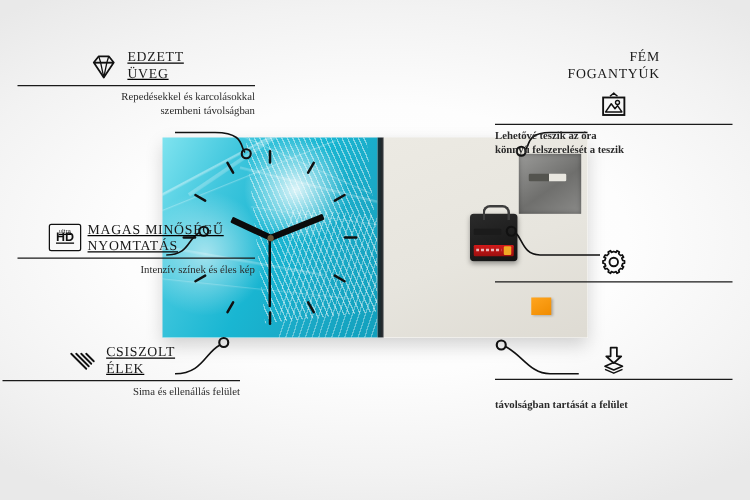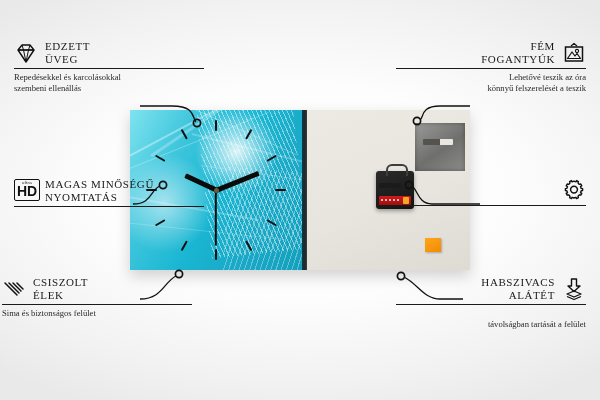--- a/index.html
+++ b/index.html
@@ -94,33 +94,33 @@
   .feat .head{display:flex;align-items:center;gap:7px;}
   .feat .ttl{
     font-size:11px;letter-spacing:.6px;color:#1a1a1a;line-height:12.5px;
     font-family:"Liberation Serif", serif;text-transform:uppercase;
   }
   .feat .rule{height:1.3px;background:#1a1a1a;margin:3px 0 3px;}
   .feat .desc{
     font-size:8.6px;line-height:10.5px;color:#2a2a2a;
     font-family:"Liberation Serif", serif;
   }
-  .feat.left .head{justify-content:flex-start;}
+  .feat.left .head{justify-content:center;text-decoration:underline;}
   .feat.left .ttl{text-align:left;}
-  .feat.left .desc{text-align:left;}
-  .feat.right .head{justify-content:flex-end;flex-direction:row;}
+  .feat.left .desc{text-align:right;}
+  .feat.right .head{justify-content:flex-end;flex-direction:column;}
   .feat.right .ttl{text-align:right;}
-  .feat.right .desc{text-align:right;}
+  .feat.right .desc{font-weight:bold;}
   .ico{width:24px;height:24px;flex:0 0 24px;display:block;}
   .hd-box{
     width:24px;height:20px;border:1.4px solid #111;border-radius:2px;
     display:flex;flex-direction:column;align-items:center;justify-content:center;line-height:1;
   }
   .hd-box .u{font-size:4.4px;letter-spacing:.3px;color:#111;font-family:"Liberation Sans",sans-serif;}
-  .hd-box .h{font-size:14px;font-weight:bold;color:#111;font-family:"Liberation Sans",sans-serif;margin-top:-1px;}
+  .hd-box .h{font-size:10px;font-weight:bold;color:#111;font-family:"Liberation Sans",sans-serif;margin-top:-1px;}
   
   #wires{position:absolute;left:0;top:0;width:600px;height:400px;pointer-events:none;}
 </style>
 </head>
 <body>
 
 <div id="stage">
 
   <div class="product">
 
@@ -202,58 +202,61 @@
           <path d="M4 9 L12 21 L20 9 Z M4 9 L8 4 L16 4 L20 9 Z" fill="none" stroke="#111" stroke-width="1.4" stroke-linejoin="round"></path>
           <path d="M8 4 L9.5 9 L12 21 L14.5 9 L16 4 M4 9 L20 9" fill="none" stroke="#111" stroke-width="1"></path>
         </svg>
       </span>
       <span class="ttl">
         <span>EDZETT</span><br><span>ÜVEG</span>
       </span>
     </div>
     <div class="rule"></div>
     <div class="desc">
-      <span>Repedésekkel és karcolásokkal</span><br><span>szembeni ellenállás</span>
+      <span>Repedésekkel és karcolásokkal</span><br><span>szembeni távolságban</span>
     </div>
   </div>
 
   <div class="feat left" style="left:14px;top:178px;">
     <div class="head">
       <span class="ico">
         <span class="hd-box">
           <span class="u">ultra</span>
           <span class="h">HD</span>
         </span>
       </span>
       <span class="ttl">
         <span>MAGAS MINŐSÉGŰ</span><br><span>NYOMTATÁS</span>
       </span>
     </div>
     <div class="rule"></div>
+    <div class="desc">
+      <span>Intenzív színek és éles kép</span>
+    </div>
   </div>
 
   <div class="feat left" style="left:2px;top:276px;">
     <div class="head">
       <span class="ico">
         <svg viewBox="0 0 24 24" width="24" height="24">
           <g stroke="#111" stroke-width="1.5" stroke-linecap="round">
             <path d="M3 6 L15 18"></path>
               <path d="M7 6 L17 16"></path>
               <path d="M11 6 L19 14"></path>
               <path d="M15 6 L21 12"></path>
           </g>
         </svg>
       </span>
       <span class="ttl">
         <span>CSISZOLT</span><br><span>ÉLEK</span>
       </span>
     </div>
     <div class="rule"></div>
     <div class="desc">
-      <span>Sima és biztonságos felület</span>
+      <span>Sima és ellenállás felület</span>
     </div>
   </div>
 
   <div class="feat right" style="left:396px;top:40px;">
     <div class="head">
       <span class="ttl">
         <span>FÉM</span><br><span>FOGANTYÚK</span>
       </span>
       <span class="ico">
         <svg viewBox="0 0 24 24" width="24" height="24">
@@ -280,23 +283,20 @@
           <path d="M12 3.2 L13.9 3.9 L14.6 2.6 L16.4 3.6 L16 5 L17.4 6.4 L18.8 6 L19.8 7.8 L18.5 8.5 L19.2 10.4 L20.6 10.6 L20.6 12.6 L19.2 12.8 L18.5 14.7 L19.8 15.4 L18.8 17.2 L17.4 16.8 L16 18.2 L16.4 19.6 L14.6 20.6 L13.9 19.3 L12 20 L10.1 19.3 L9.4 20.6 L7.6 19.6 L8 18.2 L6.6 16.8 L5.2 17.2 L4.2 15.4 L5.5 14.7 L4.8 12.8 L3.4 12.6 L3.4 10.6 L4.8 10.4 L5.5 8.5 L4.2 7.8 L5.2 6 L6.6 6.4 L8 5 L7.6 3.6 L9.4 2.6 L10.1 3.9 Z" fill="none" stroke="#111" stroke-width="1.4" stroke-linejoin="round"></path>
           <circle cx="12" cy="11.6" r="3.4" fill="none" stroke="#111" stroke-width="1.5"></circle>
         </svg>
       </span>
     </div>
     <div class="rule"></div>
   </div>
 
   <div class="feat right" style="left:396px;top:276px;">
     <div class="head">
-      <span class="ttl">
-        <span>HABSZIVACS</span><br><span>ALÁTÉT</span>
-      </span>
       <span class="ico">
         <svg viewBox="0 0 24 24" width="24" height="24">
           <path d="M9.5 2 L14.5 2 L14.5 9 L18 9 L12 14.5 L6 9 L9.5 9 Z" fill="none" stroke="#111" stroke-width="1.4" stroke-linejoin="round"></path>
           <path d="M5 17 L12 14 L19 17 L12 20 Z" fill="none" stroke="#111" stroke-width="1.3" stroke-linejoin="round"></path>
           <path d="M5 19.5 L12 22.5 L19 19.5" fill="none" stroke="#111" stroke-width="1.3" stroke-linejoin="round"></path>
         </svg>
       </span>
     </div>
     <div class="rule"></div>
     <div class="desc">

